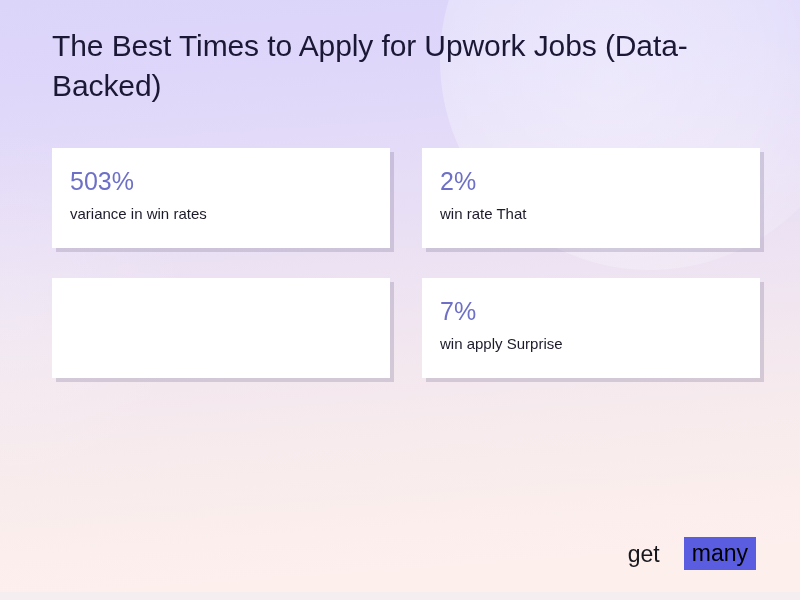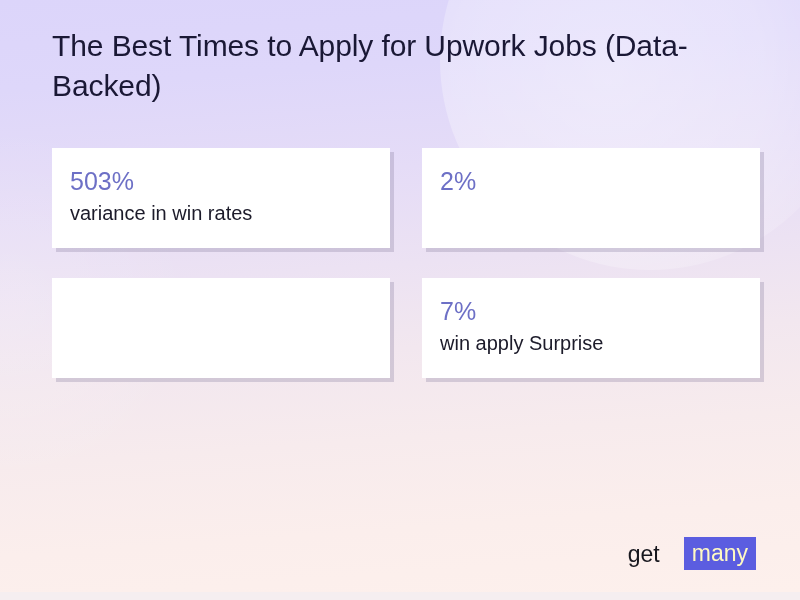--- a/index.html
+++ b/index.html
@@ -93,40 +93,40 @@
     color: #6d70c6;
     font-size: 25px;
     line-height: 30px;
     font-weight: normal;
     letter-spacing: 0px;
   }
   .stat-label {
     display: block;
     margin-top: 8px;
     color: #1c1b2a;
-    font-size: 20px;
+    font-size: 15px;
     line-height: 19px;
   }
 
   #logo {
     position: absolute;
     right: 44px;
     bottom: 22px;
     display: flex;
     align-items: center;
     font-size: 23px;
     line-height: 28px;
   }
   #logo-get {
     color: #16161d;
     font-weight: normal;
     padding-right: 24px;
   }
   #logo-many {
-    color: #fef9c3;
+    color: #000000;
     background: #5b5de0;
     padding: 2px 8px 3px 8px;
     font-weight: normal;
   }
 </style>
 </head>
 <body>
 
 <div id="slide">
 
@@ -137,20 +137,21 @@
 
   <div id="stat-grid">
 
     <div class="stat-card">
       <span class="stat-value">503%</span>
       <span class="stat-label">variance in win rates</span>
     </div>
 
     <div class="stat-card">
       <span class="stat-value">2%</span>
+      <span class="stat-label">win rate That</span>
     </div>
 
     <div class="stat-card">
     </div>
 
     <div class="stat-card">
       <span class="stat-value">7%</span>
       <span class="stat-label">win apply Surprise</span>
     </div>
 

